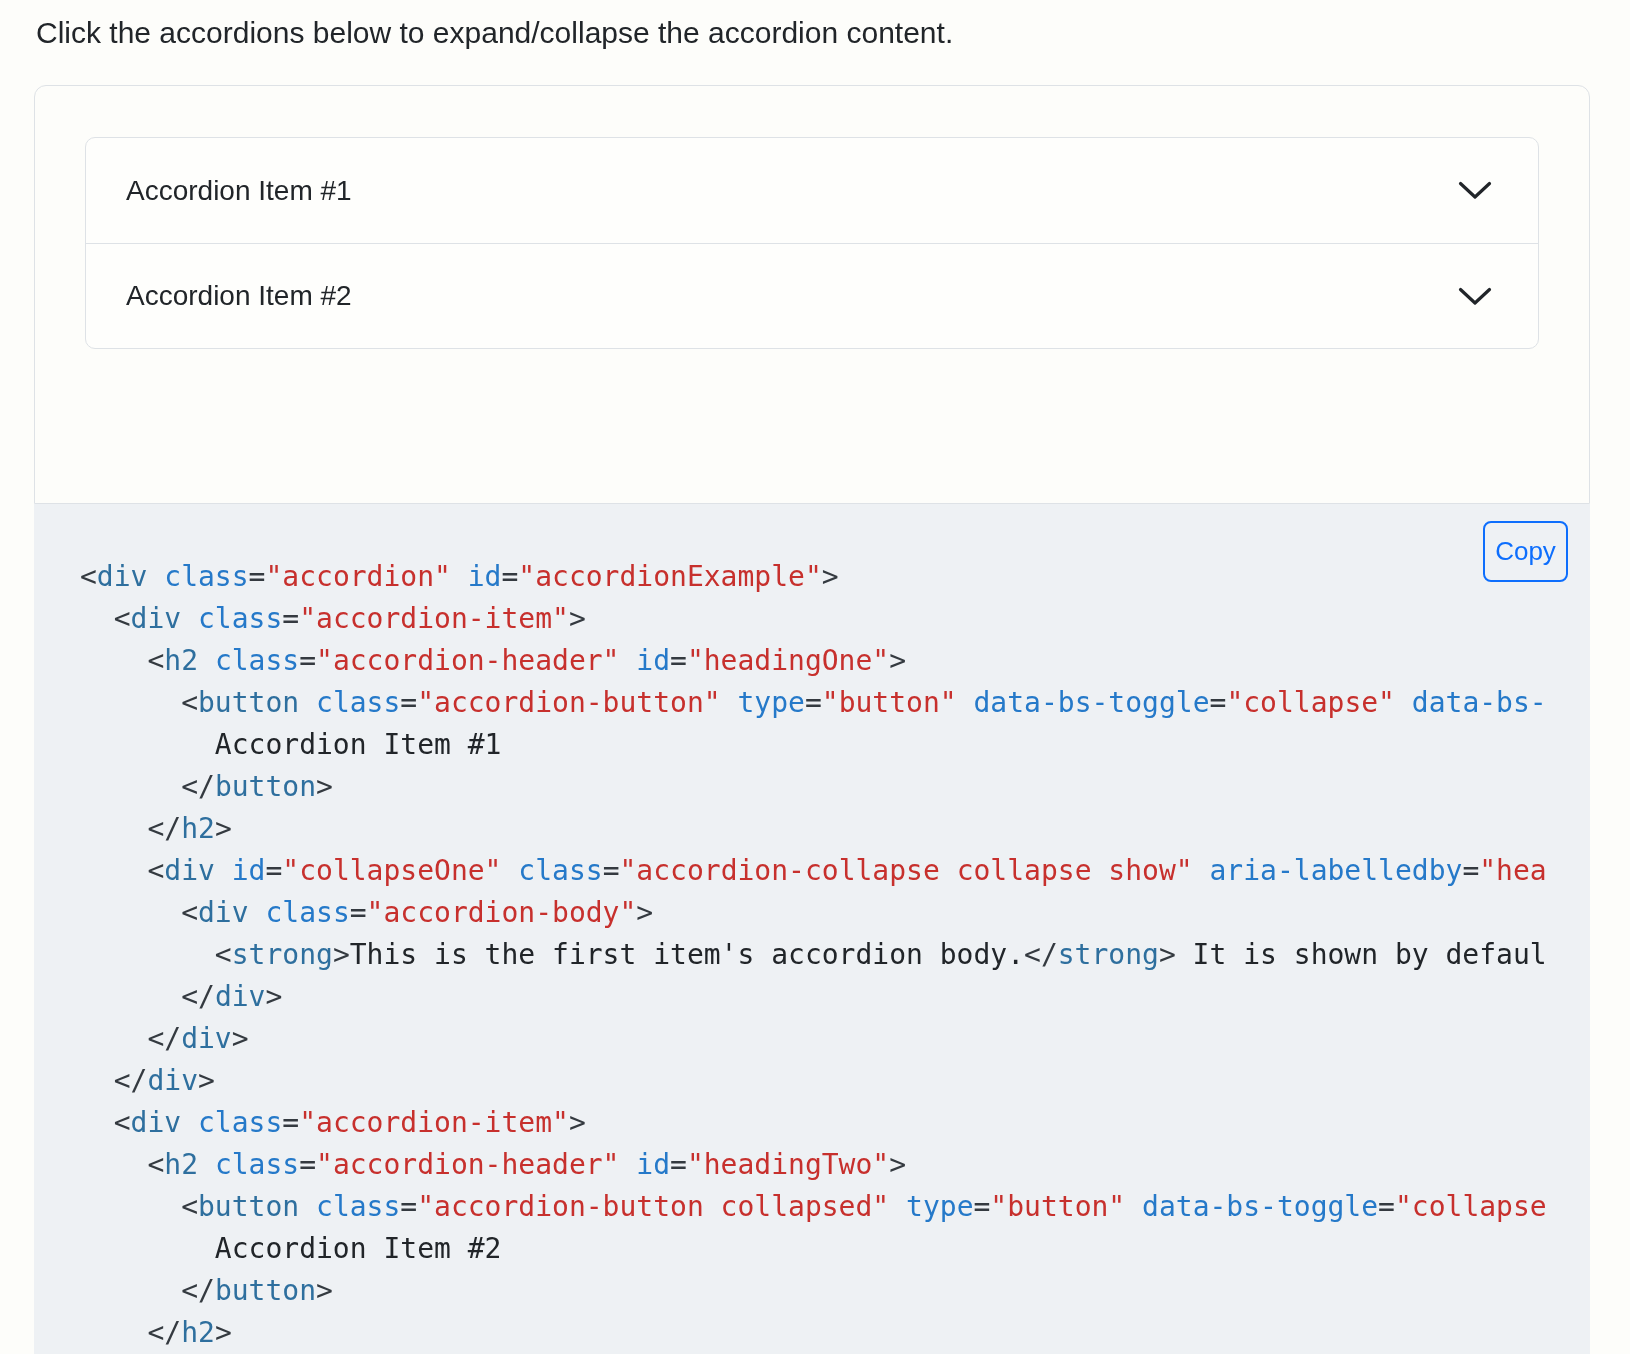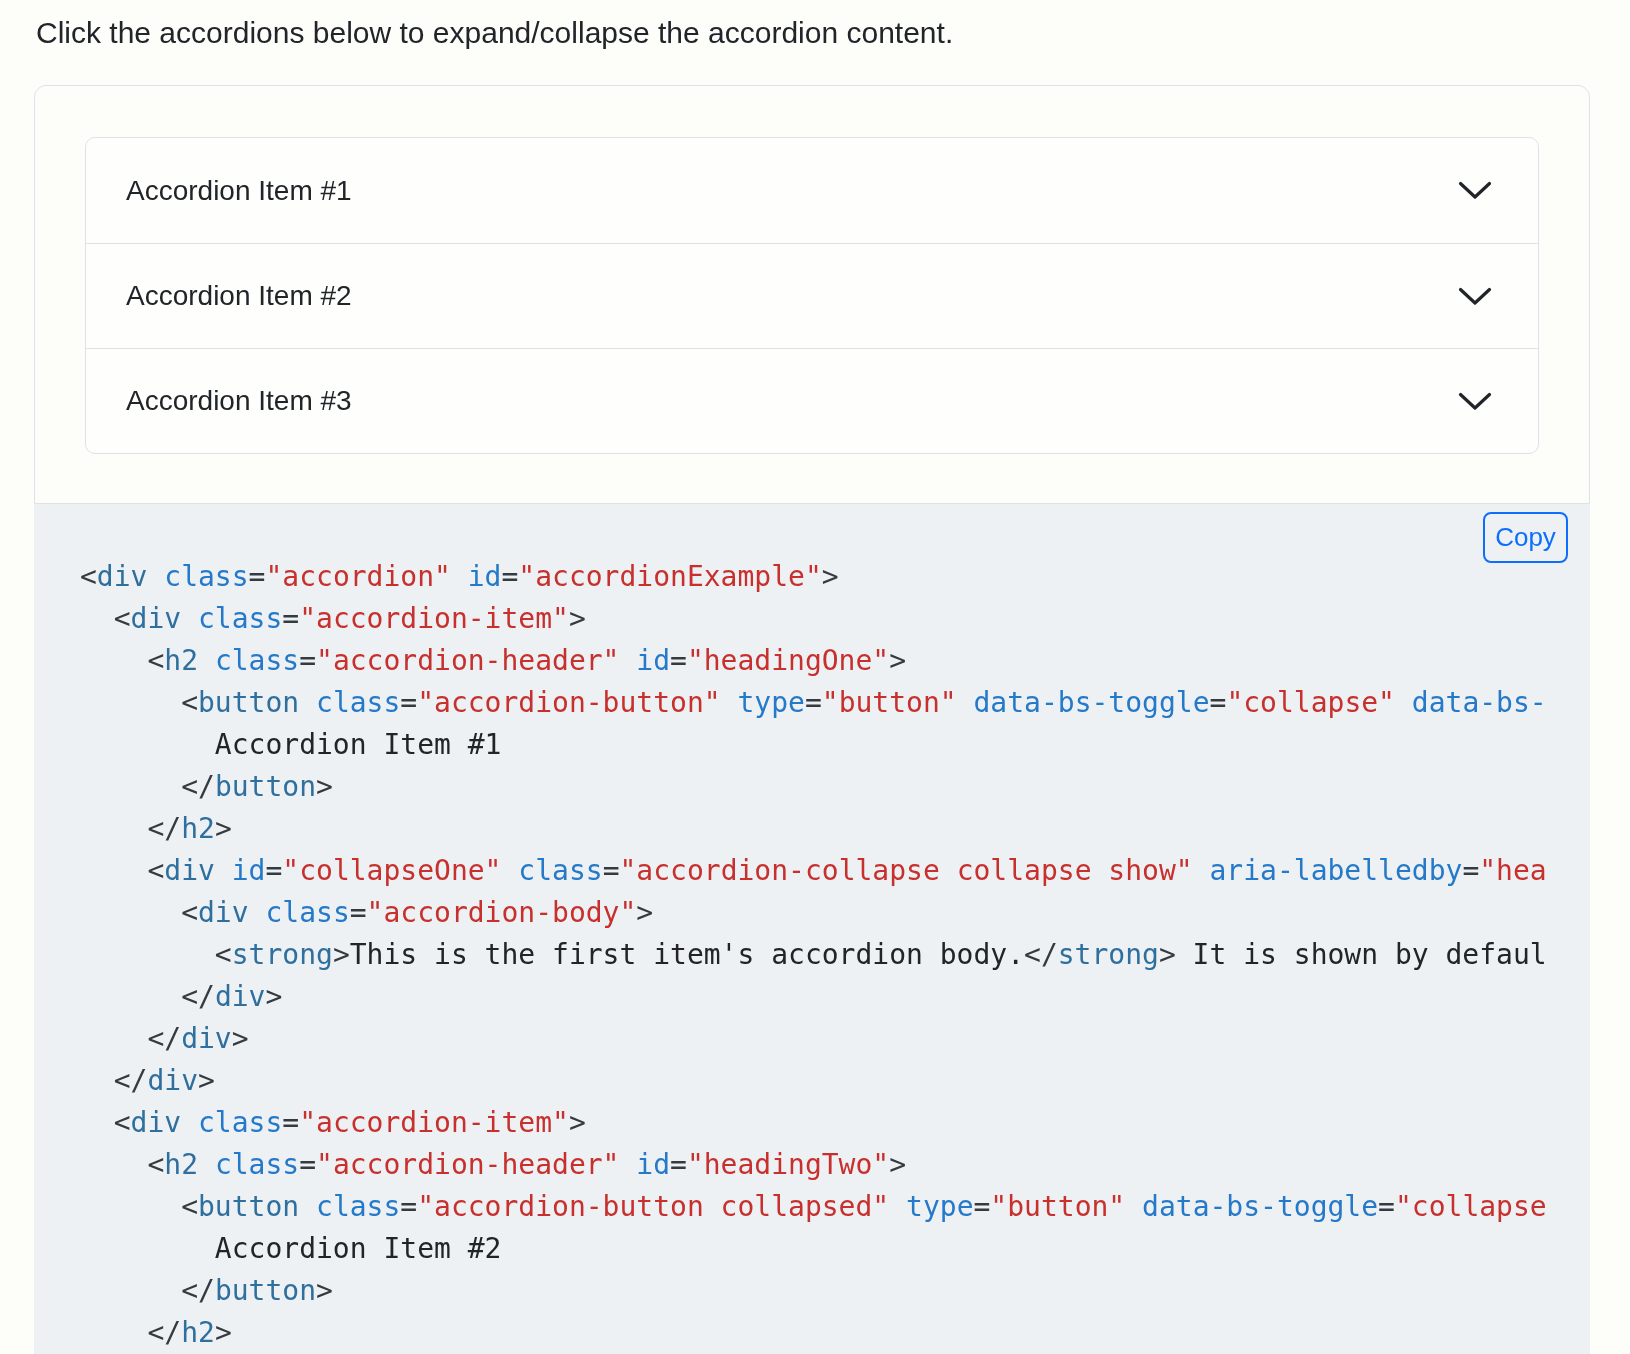--- a/index.html
+++ b/index.html
@@ -70,22 +70,22 @@
   .code-area{
     position:relative;
     width:100%;
     height:850px;
     background:var(--code_bg);
     overflow:hidden;
     padding:52px 0 0 46px;
   }
   .copy-btn{
     position:absolute;
-    top:8px; right:22px;
-    width:85px; height:51px;
+    top:17px; right:22px;
+    width:85px; height:61px;
     background:transparent;
     border:2px solid var(--accent);
     border-radius:8px;
     color:var(--accent);
     font-family:"Liberation Sans",sans-serif;
     font-size:26px;
     cursor:pointer;
     display:flex;align-items:center;justify-content:center;
   }
   .code-lines{
@@ -118,26 +118,20 @@
         </svg>
       </div>
 
       <div class="accordion-item">
         <span class="accordion-label">Accordion Item #2</span>
         <svg class="accordion-chevron" viewBox="0 0 34 19" fill="none" xmlns="http://www.w3.org/2000/svg">
           <polyline points="2.5,2.5 17,16 31.5,2.5" stroke="#212529" stroke-width="3.2" stroke-linecap="round" stroke-linejoin="round" fill="none"></polyline>
         </svg>
       </div>
 
-      <div class="accordion-item">
-        <span class="accordion-label">Accordion Item #3</span>
-        <svg class="accordion-chevron" viewBox="0 0 34 19" fill="none" xmlns="http://www.w3.org/2000/svg">
-          <polyline points="2.5,2.5 17,16 31.5,2.5" stroke="#212529" stroke-width="3.2" stroke-linecap="round" stroke-linejoin="round" fill="none"></polyline>
-        </svg>
-      </div>
 
     </div>
   </div>
 
   <div class="code-area">
     <button class="copy-btn">Copy</button>
     <div class="code-lines"><div class="code-line"><span class="tk-p">&lt;</span><span class="tk-t">div</span><span class="tk-x"> </span><span class="tk-a">class</span><span class="tk-p">=</span><span class="tk-v">"accordion"</span><span class="tk-x"> </span><span class="tk-a">id</span><span class="tk-p">=</span><span class="tk-v">"accordionExample"</span><span class="tk-p">&gt;</span></div><div class="code-line"><span class="tk-x">  </span><span class="tk-p">&lt;</span><span class="tk-t">div</span><span class="tk-x"> </span><span class="tk-a">class</span><span class="tk-p">=</span><span class="tk-v">"accordion-item"</span><span class="tk-p">&gt;</span></div><div class="code-line"><span class="tk-x">    </span><span class="tk-p">&lt;</span><span class="tk-t">h2</span><span class="tk-x"> </span><span class="tk-a">class</span><span class="tk-p">=</span><span class="tk-v">"accordion-header"</span><span class="tk-x"> </span><span class="tk-a">id</span><span class="tk-p">=</span><span class="tk-v">"headingOne"</span><span class="tk-p">&gt;</span></div><div class="code-line"><span class="tk-x">      </span><span class="tk-p">&lt;</span><span class="tk-t">button</span><span class="tk-x"> </span><span class="tk-a">class</span><span class="tk-p">=</span><span class="tk-v">"accordion-button"</span><span class="tk-x"> </span><span class="tk-a">type</span><span class="tk-p">=</span><span class="tk-v">"button"</span><span class="tk-x"> </span><span class="tk-a">data-bs-toggle</span><span class="tk-p">=</span><span class="tk-v">"collapse"</span><span class="tk-x"> </span><span class="tk-a">data-bs-</span></div><div class="code-line"><span class="tk-x">        Accordion Item #1</span></div><div class="code-line"><span class="tk-x">      </span><span class="tk-p">&lt;/</span><span class="tk-t">button</span><span class="tk-p">&gt;</span></div><div class="code-line"><span class="tk-x">    </span><span class="tk-p">&lt;/</span><span class="tk-t">h2</span><span class="tk-p">&gt;</span></div><div class="code-line"><span class="tk-x">    </span><span class="tk-p">&lt;</span><span class="tk-t">div</span><span class="tk-x"> </span><span class="tk-a">id</span><span class="tk-p">=</span><span class="tk-v">"collapseOne"</span><span class="tk-x"> </span><span class="tk-a">class</span><span class="tk-p">=</span><span class="tk-v">"accordion-collapse collapse show"</span><span class="tk-x"> </span><span class="tk-a">aria-labelledby</span><span class="tk-p">=</span><span class="tk-v">"hea</span></div><div class="code-line"><span class="tk-x">      </span><span class="tk-p">&lt;</span><span class="tk-t">div</span><span class="tk-x"> </span><span class="tk-a">class</span><span class="tk-p">=</span><span class="tk-v">"accordion-body"</span><span class="tk-p">&gt;</span></div><div class="code-line"><span class="tk-x">        </span><span class="tk-p">&lt;</span><span class="tk-t">strong</span><span class="tk-p">&gt;</span><span class="tk-x">This is the first item's accordion body.</span><span class="tk-p">&lt;/</span><span class="tk-t">strong</span><span class="tk-p">&gt;</span><span class="tk-x"> It is shown by defaul</span></div><div class="code-line"><span class="tk-x">      </span><span class="tk-p">&lt;/</span><span class="tk-t">div</span><span class="tk-p">&gt;</span></div><div class="code-line"><span class="tk-x">    </span><span class="tk-p">&lt;/</span><span class="tk-t">div</span><span class="tk-p">&gt;</span></div><div class="code-line"><span class="tk-x">  </span><span class="tk-p">&lt;/</span><span class="tk-t">div</span><span class="tk-p">&gt;</span></div><div class="code-line"><span class="tk-x">  </span><span class="tk-p">&lt;</span><span class="tk-t">div</span><span class="tk-x"> </span><span class="tk-a">class</span><span class="tk-p">=</span><span class="tk-v">"accordion-item"</span><span class="tk-p">&gt;</span></div><div class="code-line"><span class="tk-x">    </span><span class="tk-p">&lt;</span><span class="tk-t">h2</span><span class="tk-x"> </span><span class="tk-a">class</span><span class="tk-p">=</span><span class="tk-v">"accordion-header"</span><span class="tk-x"> </span><span class="tk-a">id</span><span class="tk-p">=</span><span class="tk-v">"headingTwo"</span><span class="tk-p">&gt;</span></div><div class="code-line"><span class="tk-x">      </span><span class="tk-p">&lt;</span><span class="tk-t">button</span><span class="tk-x"> </span><span class="tk-a">class</span><span class="tk-p">=</span><span class="tk-v">"accordion-button collapsed"</span><span class="tk-x"> </span><span class="tk-a">type</span><span class="tk-p">=</span><span class="tk-v">"button"</span><span class="tk-x"> </span><span class="tk-a">data-bs-toggle</span><span class="tk-p">=</span><span class="tk-v">"collapse</span></div><div class="code-line"><span class="tk-x">        Accordion Item #2</span></div><div class="code-line"><span class="tk-x">      </span><span class="tk-p">&lt;/</span><span class="tk-t">button</span><span class="tk-p">&gt;</span></div><div class="code-line"><span class="tk-x">    </span><span class="tk-p">&lt;/</span><span class="tk-t">h2</span><span class="tk-p">&gt;</span></div></div>
   </div>
 
 </div>

